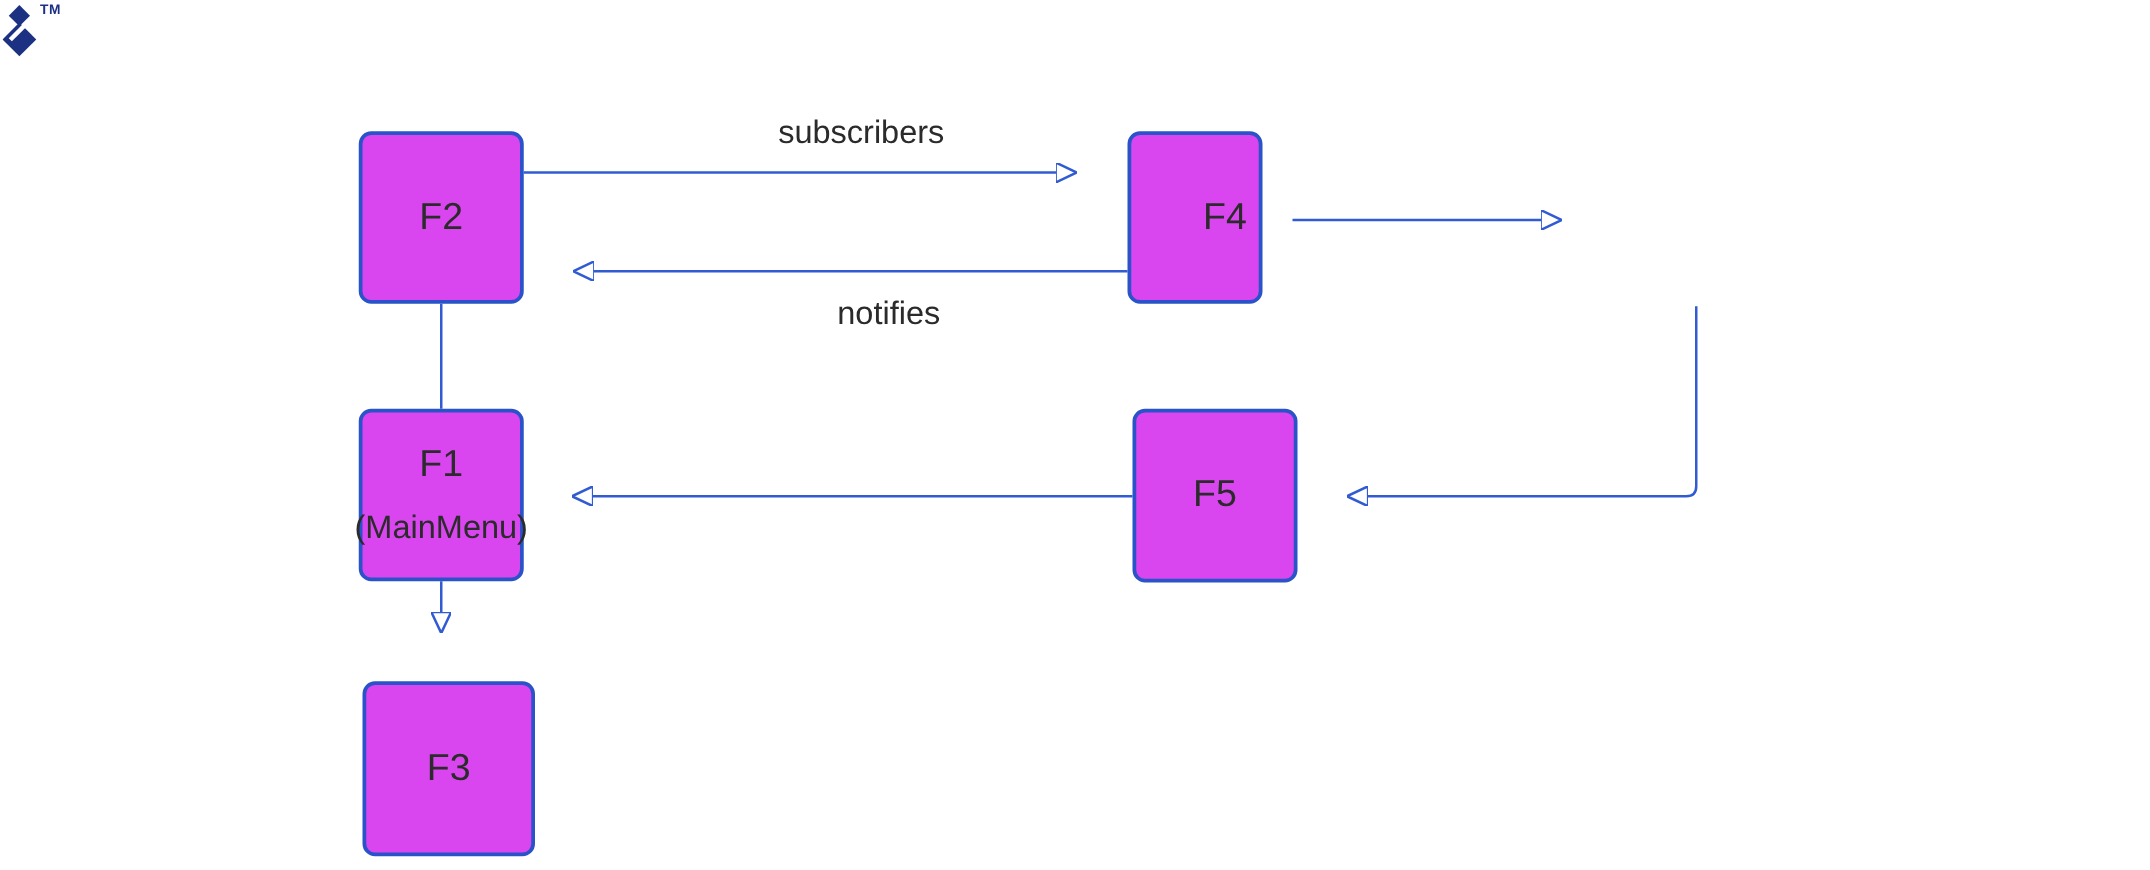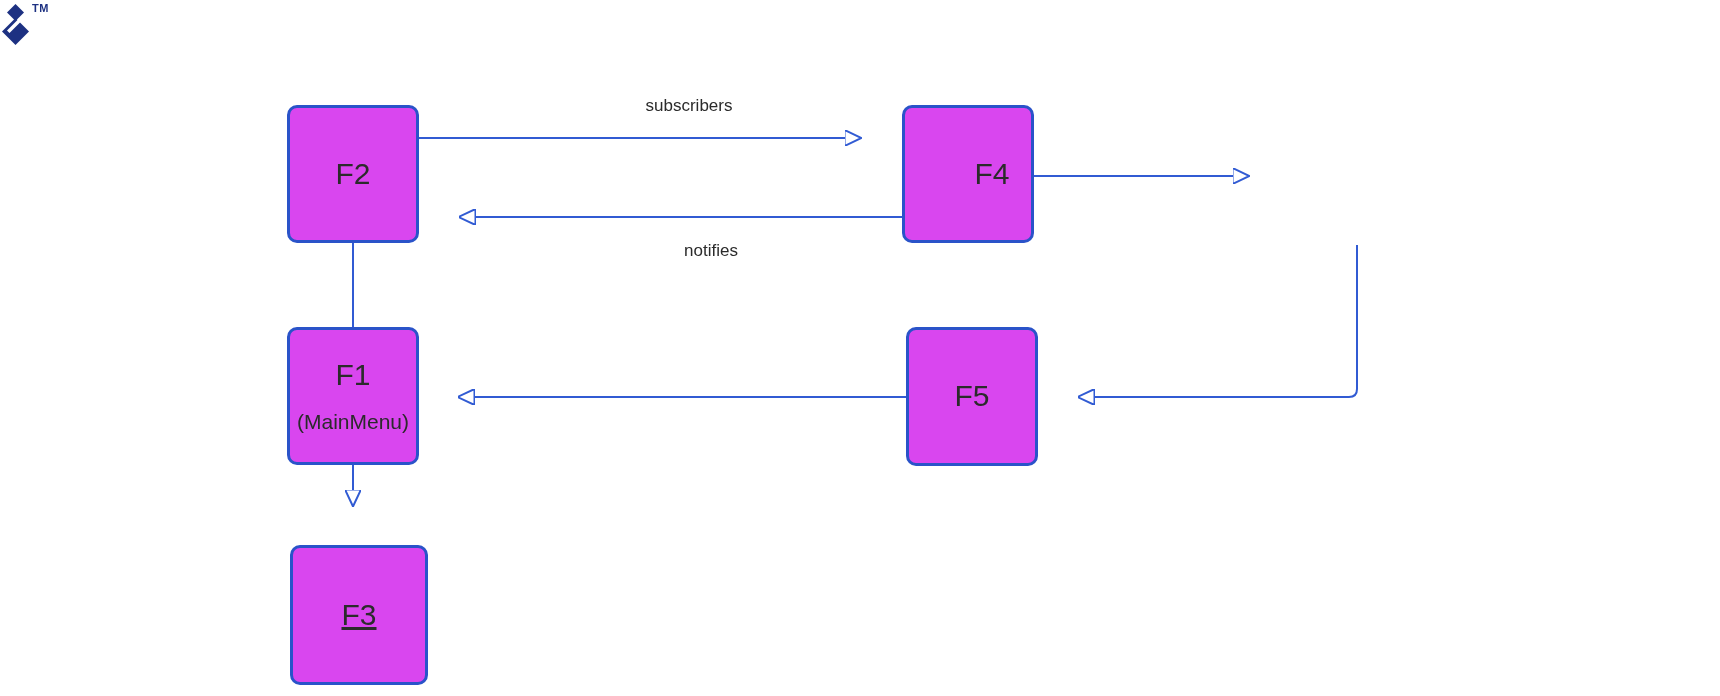--- a/index.html
+++ b/index.html
@@ -28,24 +28,24 @@
   marker path{fill:var(--connector);stroke:none;}
   .node{
     position:absolute;box-sizing:border-box;
     background:#d946ef;
     border:3.5px solid var(--node-border);
     border-radius:10px;
     display:flex;flex-direction:column;align-items:center;justify-content:center;
     color:var(--text-dark);
   }
   .node .label{font-size:30px;line-height:1.15;}
-  .node .sublabel{font-size:21px;line-height:1.2;margin-top:16px;}
+  .node .sublabel{font-size:26px;line-height:1.2;margin-top:16px;}
   .edge-label{
     position:absolute;transform:translate(-50%,-50%);
-    font-size:17px;color:var(--text-dark);white-space:nowrap;
+    font-size:26px;color:var(--text-dark);white-space:nowrap;
   }
   .logo{position:absolute;left:2px;top:2px;width:50px;height:48px;}
   .logo svg{position:absolute;left:0;top:2px;}
   .logo .tm{
     position:absolute;left:30px;top:0px;
     font-size:11px;font-weight:bold;color:var(--logo-navy);
     letter-spacing:0.5px;
     text-align:right;
   }
 </style>
@@ -76,34 +76,34 @@
     <path d="M353,243 V327"></path>
     <path d="M1357,245 V389 Q1357,397 1349,397 H1094" marker-end="url(#arrow)"></path>
     <path d="M906,397 H474" marker-end="url(#arrow)"></path>
     <path d="M353,465 V490" marker-end="url(#arrow)"></path>
   </svg>
 
   <div class="node" style="left:287px;top:105px;width:132px;height:138px;">
     <span class="label">F2</span>
   </div>
 
-  <div class="node" style="left:902px;top:105px;width:132px;height:138px;padding-left:48px;">
+  <div class="node" style="left:902px;top:105px;width:108px;height:138px;padding-left:48px;">
     <span class="label">F4</span>
   </div>
 
 
   <div class="node" style="left:287px;top:327px;width:132px;height:138px;">
     <span class="label">F1</span>
     <span class="sublabel">(MainMenu)</span>
   </div>
 
   <div class="node" style="left:906px;top:327px;width:132px;height:139px;">
     <span class="label">F5</span>
   </div>
 
-  <div class="node" style="left:290px;top:545px;width:138px;height:140px;text-decoration:underline;">
+  <div class="node" style="left:290px;top:545px;width:138px;height:140px;">
     <span class="label">F3</span>
   </div>
 
   <div class="edge-label" style="left:689px;top:106px;">subscribers</div>
   <div class="edge-label" style="left:711px;top:251px;">notifies</div>
 
 </div>
 
 </body></html>

